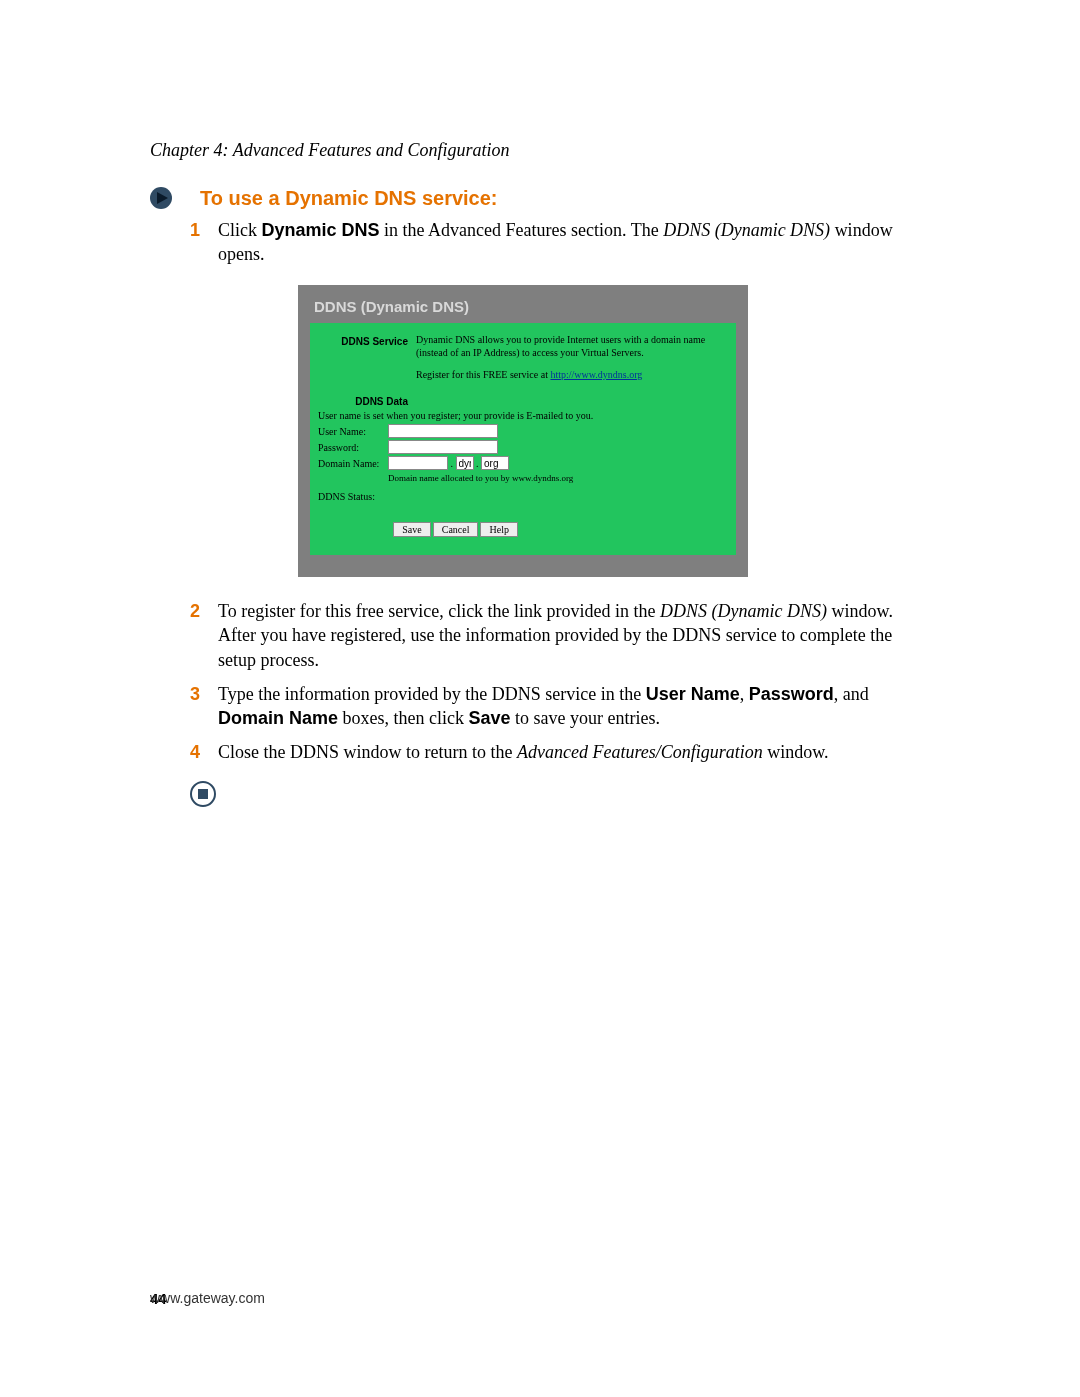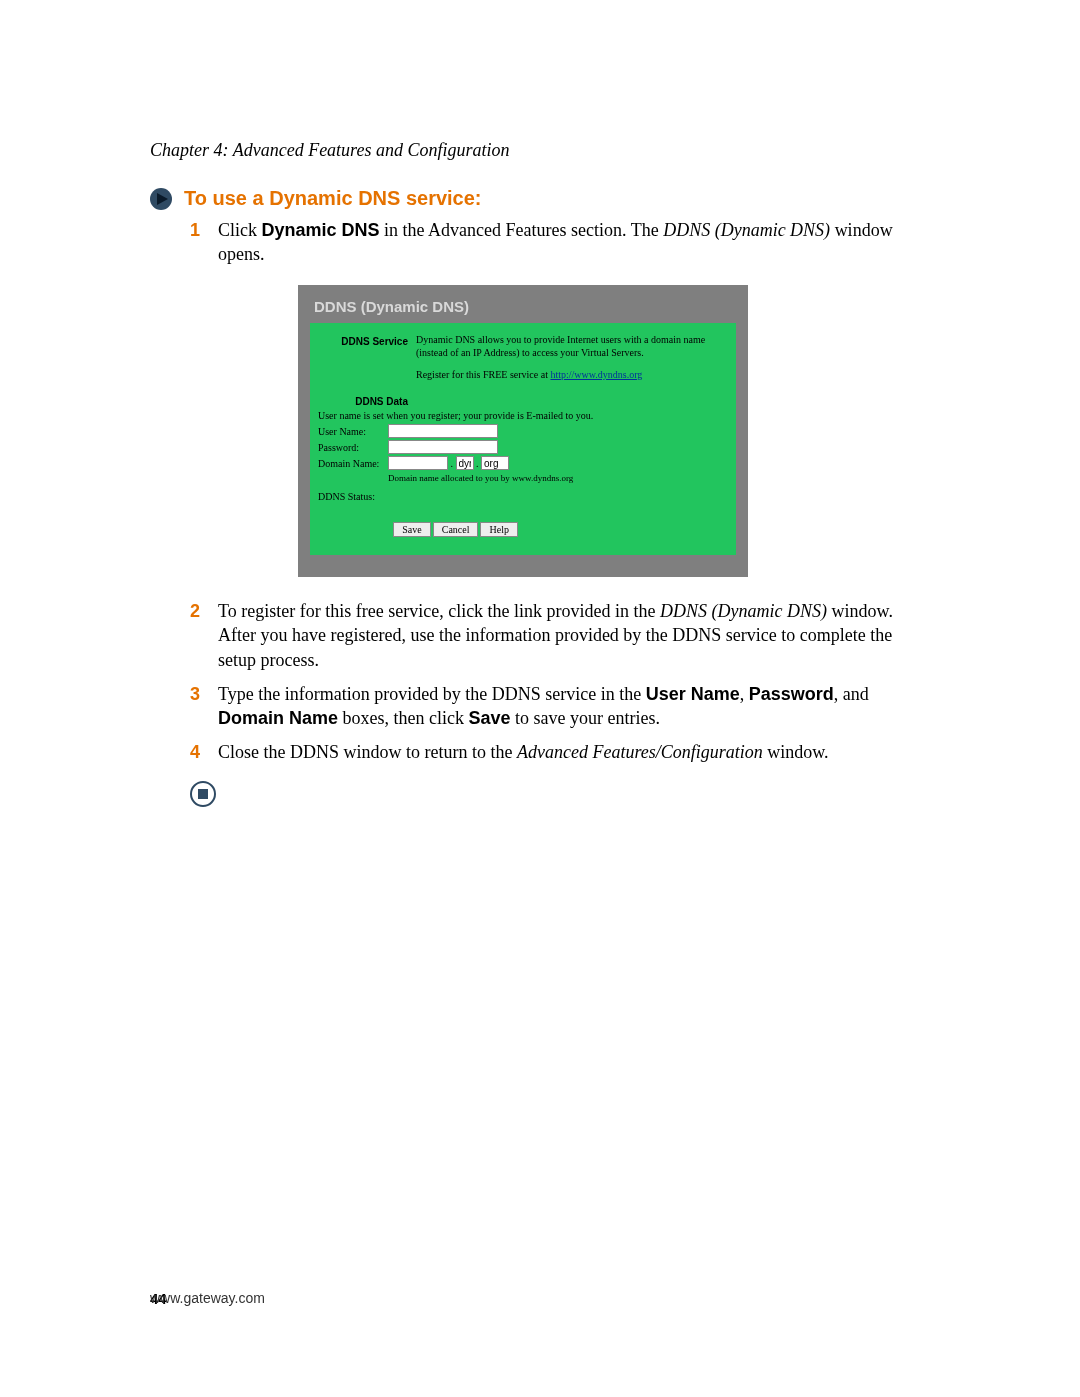--- a/index.html
+++ b/index.html
@@ -16,22 +16,22 @@
     box-sizing: border-box;
     padding: 140px 150px 0 150px;
   }
   .chapter-line {
     font-style: italic;
     font-size: 18px;
     margin-bottom: 26px;
   }
   .heading-row {
     display: flex;
-    align-items: flex-end;
-    gap: 12px;
+    align-items: flex-start;
+    gap: 28px;
     margin-bottom: 8px;
   }
   .tri-icon svg { display:block; }
   .section-heading {
     font-family: Arial, Helvetica, sans-serif;
     font-weight: bold;
     color: #E57200;
     font-size: 20px;
   }
   ol.steps {

